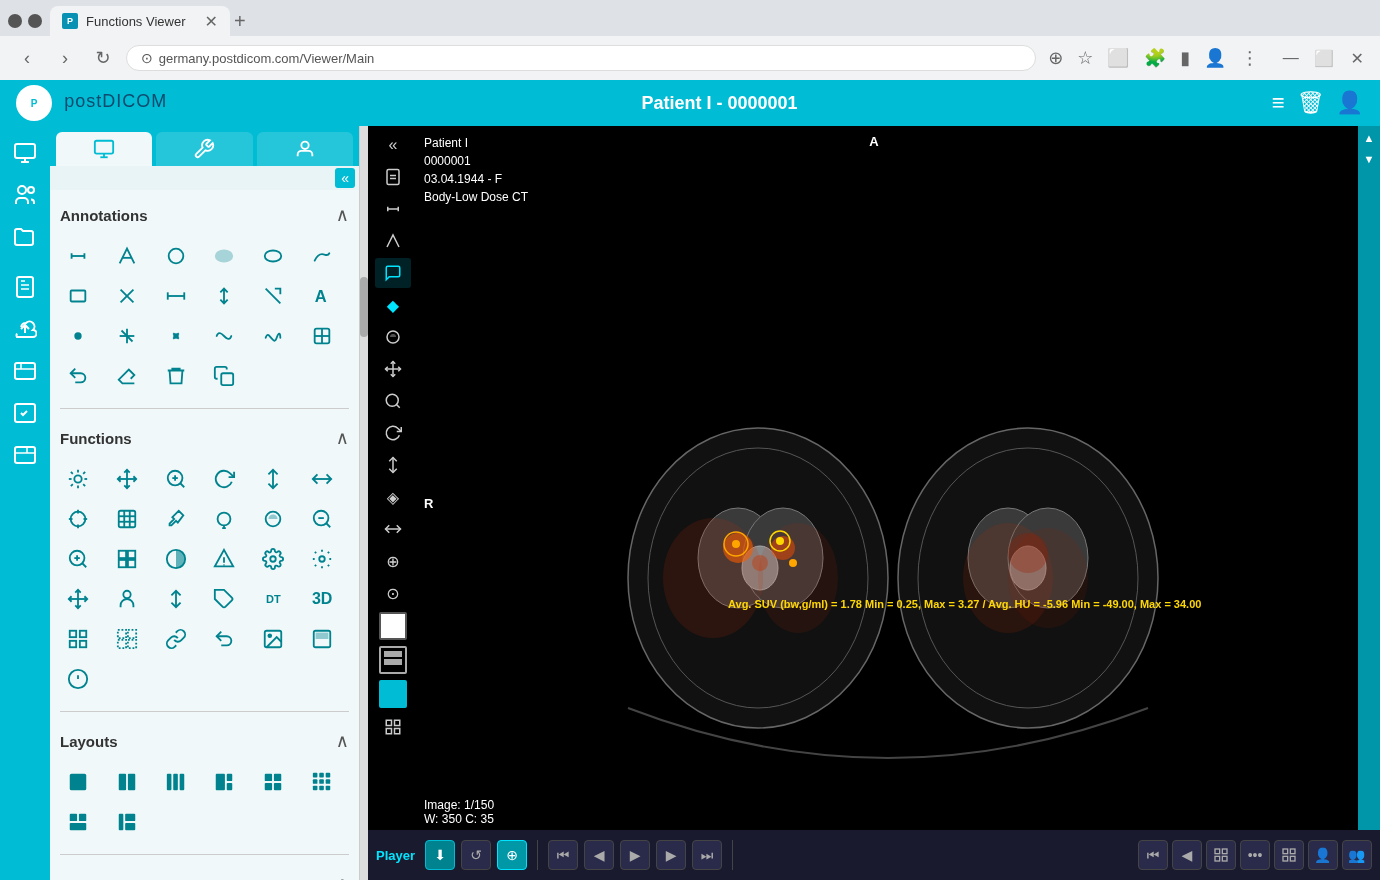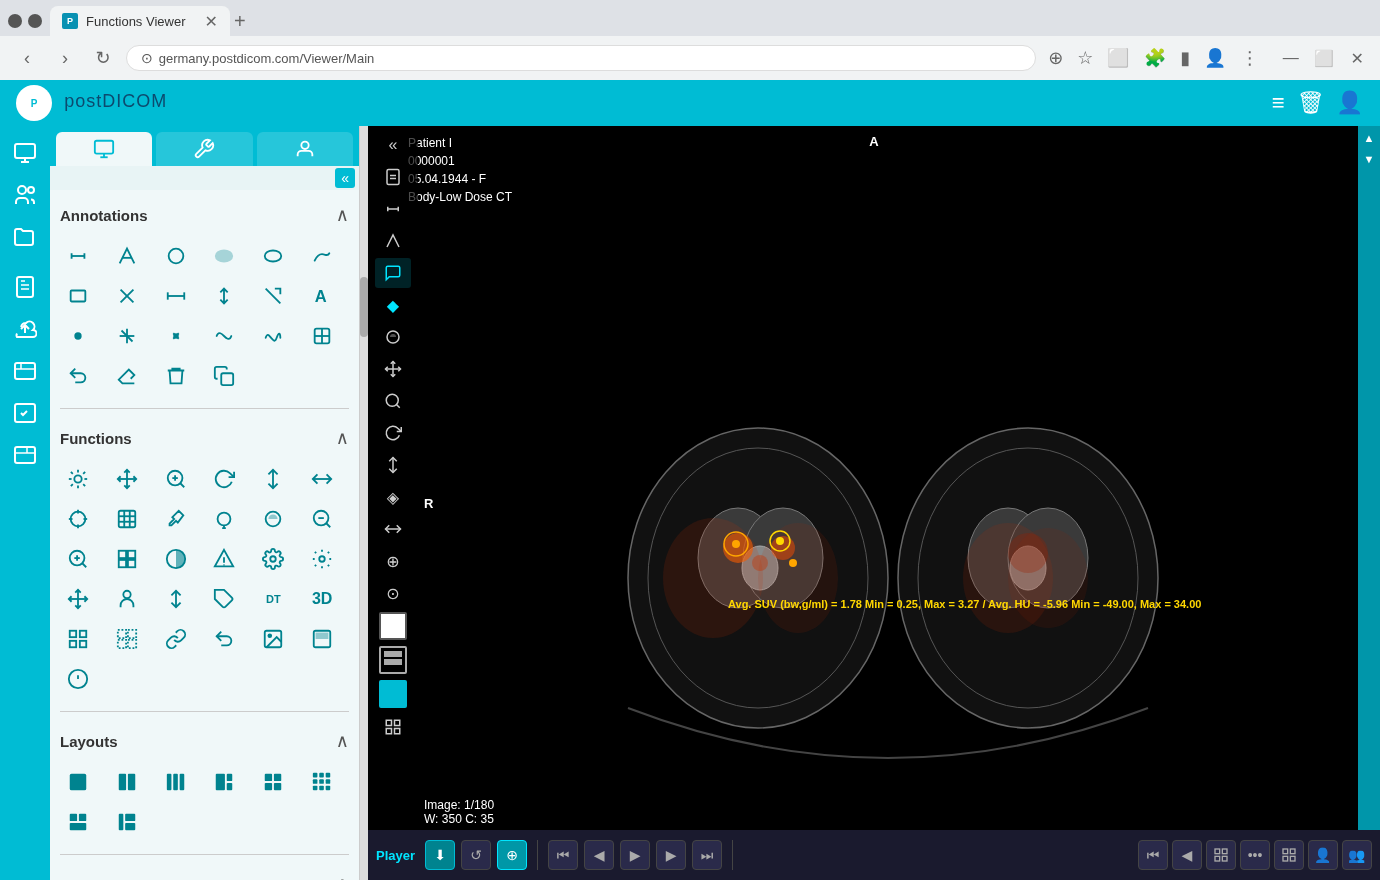--- a/index.html
+++ b/index.html
@@ -61,21 +61,21 @@
     .viewer-container { flex: 1; display: flex; flex-direction: column; background: #000; position: relative; }
     .viewer-toolbar-left { position: absolute; left: 0; top: 0; bottom: 50px; width: 50px; background: rgba(0,0,0,0.7); display: flex; flex-direction: column; align-items: center; padding: 4px 0; gap: 2px; z-index: 10; }
     .viewer-tool-btn { width: 36px; height: 30px; display: flex; align-items: center; justify-content: center; color: #ccc; font-size: 16px; cursor: pointer; border-radius: 3px; }
     .viewer-tool-btn.active { color: #00e5ff; background: rgba(0,229,255,0.15); }
 
     .viewer-toolbar-right { position: absolute; right: 0; top: 0; bottom: 50px; width: 22px; background: rgba(0,188,212,0.8); display: flex; flex-direction: column; align-items: center; padding: 2px 0; gap: 1px; z-index: 10; }
     .viewer-right-btn { width: 20px; height: 20px; display: flex; align-items: center; justify-content: center; color: white; font-size: 11px; cursor: pointer; }
 
     .viewer-canvas { position: absolute; left: 50px; right: 22px; top: 0; bottom: 50px; background: #000; display: flex; align-items: center; justify-content: center; overflow: hidden; }
 
-    .patient-info { position: absolute; top: 8px; left: 40px; color: white; font-size: 12px; line-height: 1.5; z-index: 5; }
+    .patient-info { position: absolute; top: 8px; left: 56px; color: white; font-size: 12px; line-height: 1.5; z-index: 5; }
     .viewer-label-a { position: absolute; top: 8px; color: white; font-size: 13px; font-weight: bold; z-index: 5; left: 50%; transform: translateX(-50%); }
     .viewer-label-r { position: absolute; left: 56px; top: 50%; transform: translateY(-50%); color: white; font-size: 13px; font-weight: bold; z-index: 5; }
 
     .image-info { position: absolute; bottom: 54px; left: 56px; color: white; font-size: 12px; z-index: 5; }
 
     
     .bottom-toolbar { position: absolute; bottom: 0; left: 0; right: 0; height: 50px; background: #1a1a2e; display: flex; align-items: center; padding: 0 8px; gap: 6px; z-index: 10; }
     .player-label { color: #00e5ff; font-size: 13px; font-weight: bold; margin-right: 4px; text-align: center; }
     .player-btn { width: 30px; height: 30px; background: #2a2a4a; border: 1px solid #444; border-radius: 4px; display: flex; align-items: center; justify-content: center; color: #aaa; font-size: 14px; cursor: pointer; }
     .player-btn.teal { background: #00838f; border-color: #00bcd4; color: white; }
@@ -128,20 +128,21 @@
 
 <div class="app">
 
   <div class="app-header">
     <div class="app-logo">
       <span style="background:white;border-radius:50%;width:36px;height:36px;display:inline-flex;align-items:center;justify-content:center;margin-right:6px;">
         <span style="color:#00bcd4;font-size:10px;font-weight:bold;">P</span>
       </span>
       <span style="color:#0c4a6e;font-size:18px;font-weight:400;letter-spacing:1px;">postDICOM</span>
     </div>
+    <div class="app-title">Patient I - 0000001</div>
     <div class="header-actions">
       <button class="header-btn" style="font-size:22px;">≡</button>
       <button class="header-btn" style="font-size:22px;">🗑</button>
       <button class="header-btn" style="font-size:22px;">👤</button>
     </div>
   </div>
 
   <div class="app-body">
 
     <div class="left-sidebar">
@@ -776,21 +777,21 @@
       </div>
 
       <div class="viewer-toolbar-right">
         <div class="viewer-right-btn">▲</div>
         <div class="viewer-right-btn">▼</div>
       </div>
 
       <div class="patient-info">
         <div>Patient I</div>
         <div>0000001</div>
-        <div>05.04.1944 - F</div>
+        <div>03.04.1944 - F</div>
         <div>Body-Low Dose CT</div>
       </div>
       <div class="viewer-label-a">A</div>
       <div class="viewer-label-r">R</div>
 
       <div class="viewer-canvas">
         <svg width="720" height="580" viewBox="0 0 720 580">
 
           <path d="M100 520 Q360 620 620 520" fill="none" stroke="#888" stroke-width="2" opacity="0.5"></path>
 
@@ -829,21 +830,21 @@
           <circle cx="252" cy="353" r="10" fill="none" stroke="#ffd700" stroke-width="1.5"></circle>
           <circle cx="252" cy="353" r="4" fill="#ffd700"></circle>
 
           <circle cx="265" cy="375" r="4" fill="orange"></circle>
 
           <text x="200" y="420" fill="#ffd700" font-size="11" font-weight="bold">Avg. SUV (bw,g/ml) = 1.78 Min = 0.25, Max = 3.27 / Avg. HU = -5.96 Min = -49.00, Max = 34.00</text>
         </svg>
       </div>
 
       <div class="image-info">
-        <div>Image: 1/180</div>
+        <div>Image: 1/150</div>
         <div>W: 350 C: 35</div>
       </div>
 
       <div class="bottom-toolbar">
         <span class="player-label">Player</span>
 
         <div class="player-btn teal">⬇</div>
         <div class="player-btn">↺</div>
         <div class="player-btn cyan">⊕</div>
 

